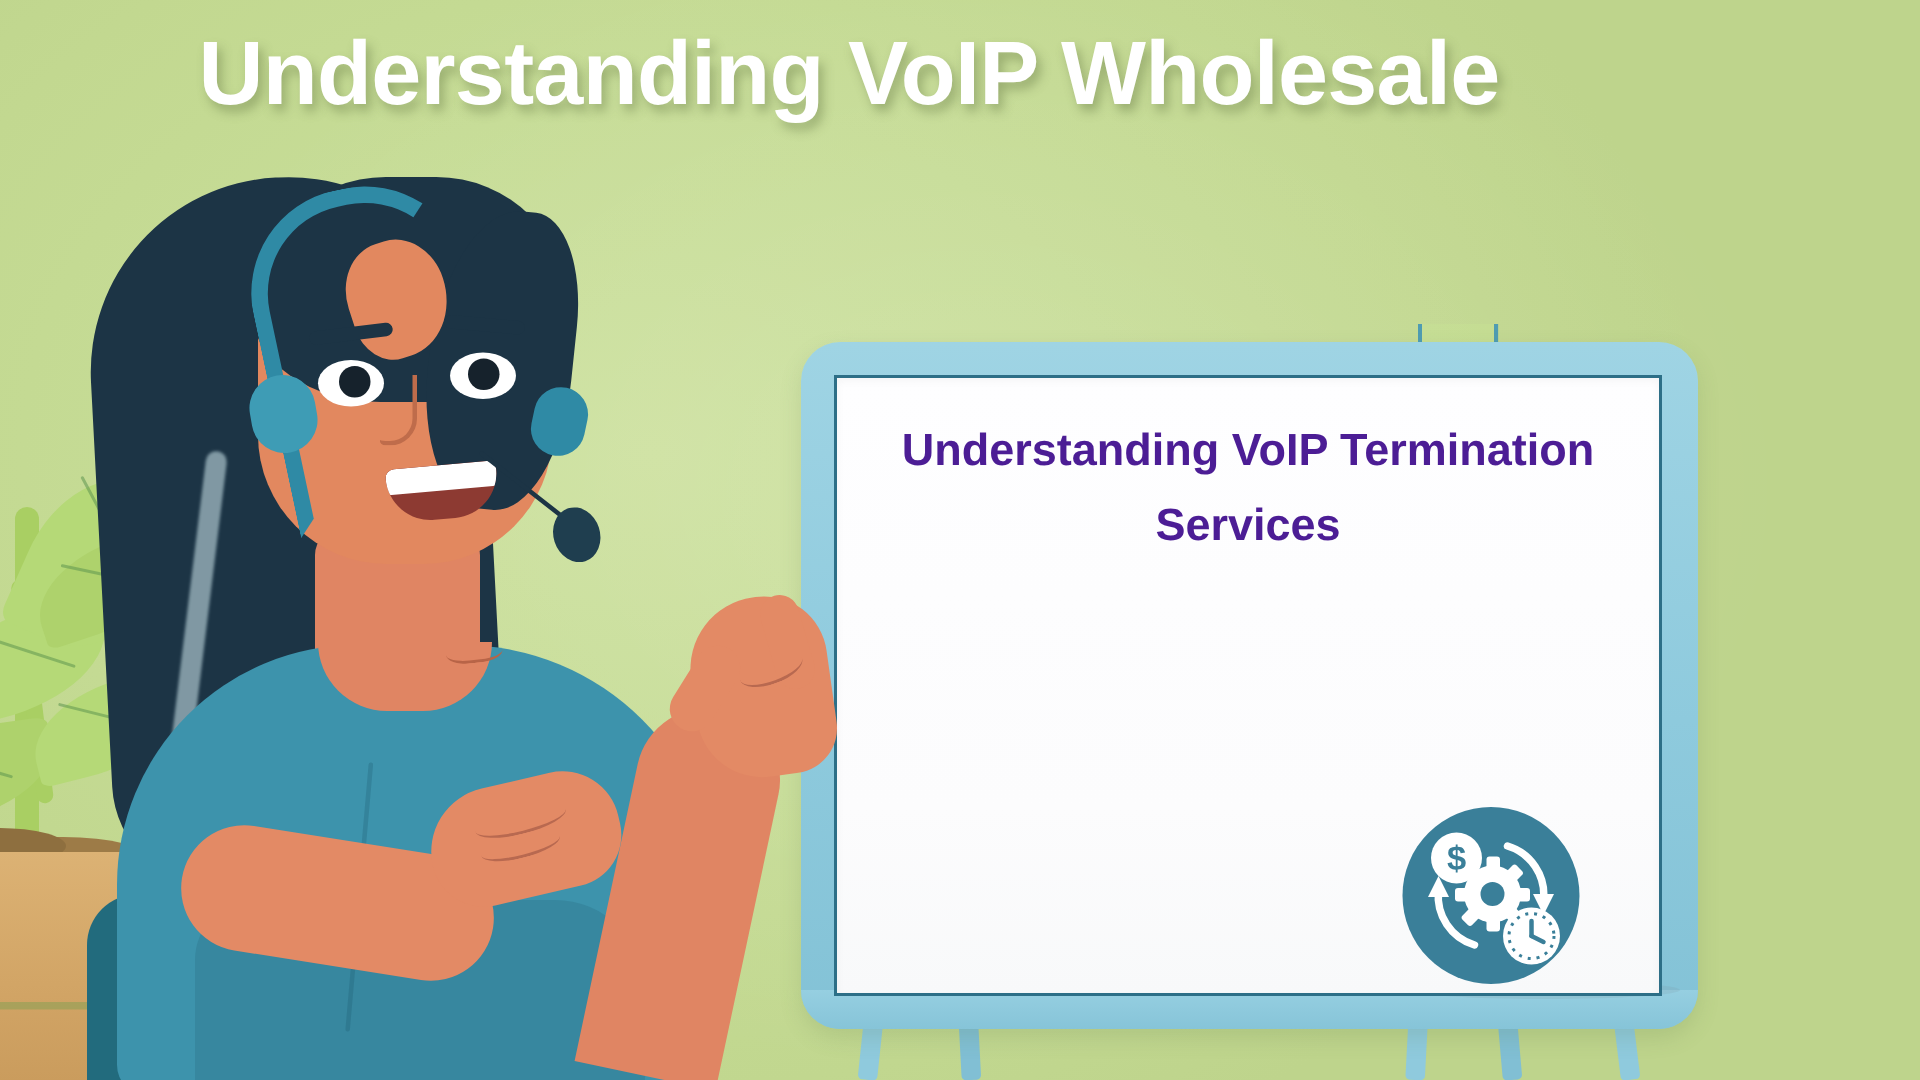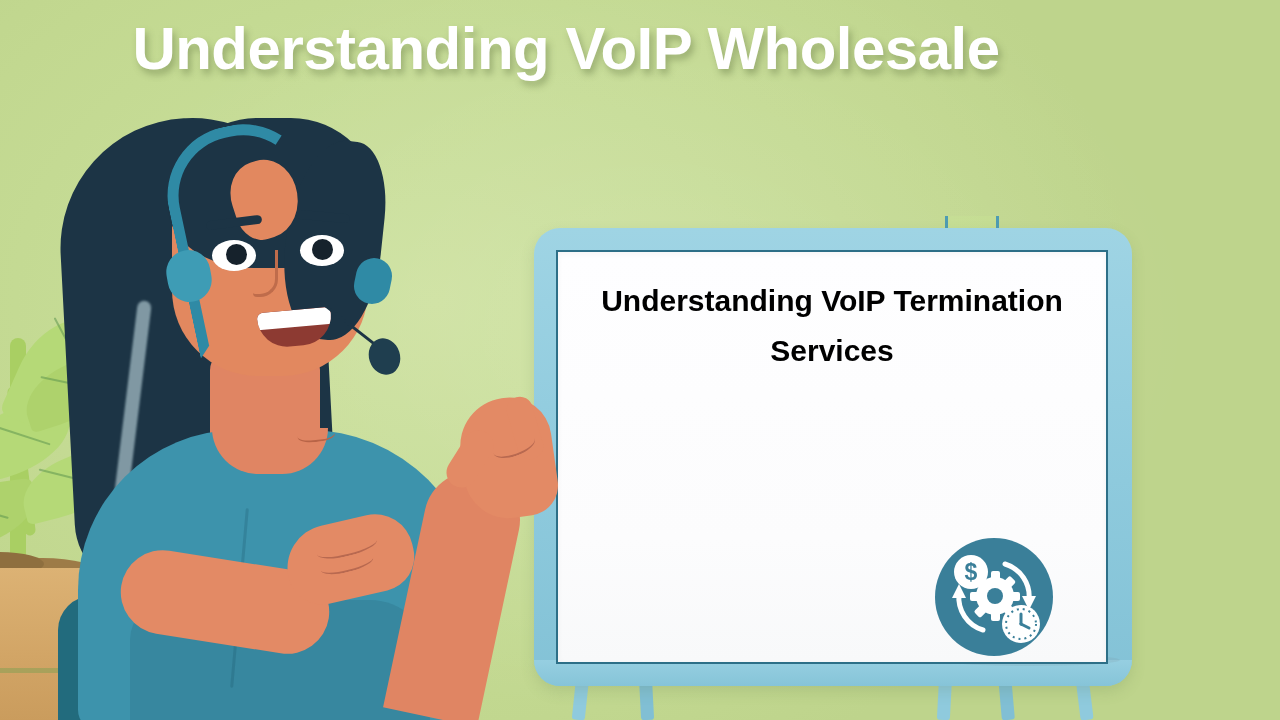--- a/index.html
+++ b/index.html
@@ -184,21 +184,21 @@
   
   .board-heading {
     position: absolute;
     left: 576px;
     top: 276px;
     width: 512px;
     text-align: center;
     font-size: 30px;
     font-weight: bold;
     line-height: 1.66;
-    color: #000000;
+    color: #4c1d95;
   }
   .bullets {
     position: absolute;
     left: 592px;
     top: 392px;
     width: 470px;
     margin: 0;
     padding: 0 0 0 36px;
     list-style: none;
   }

